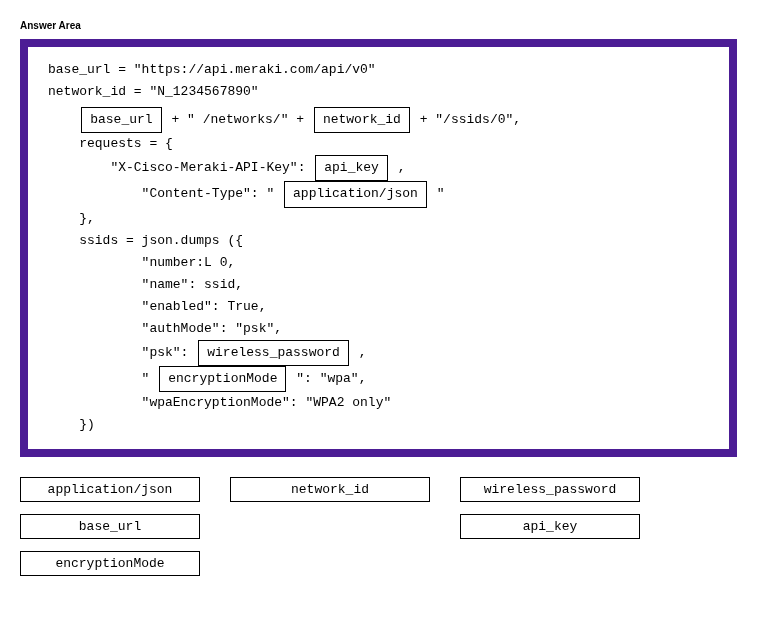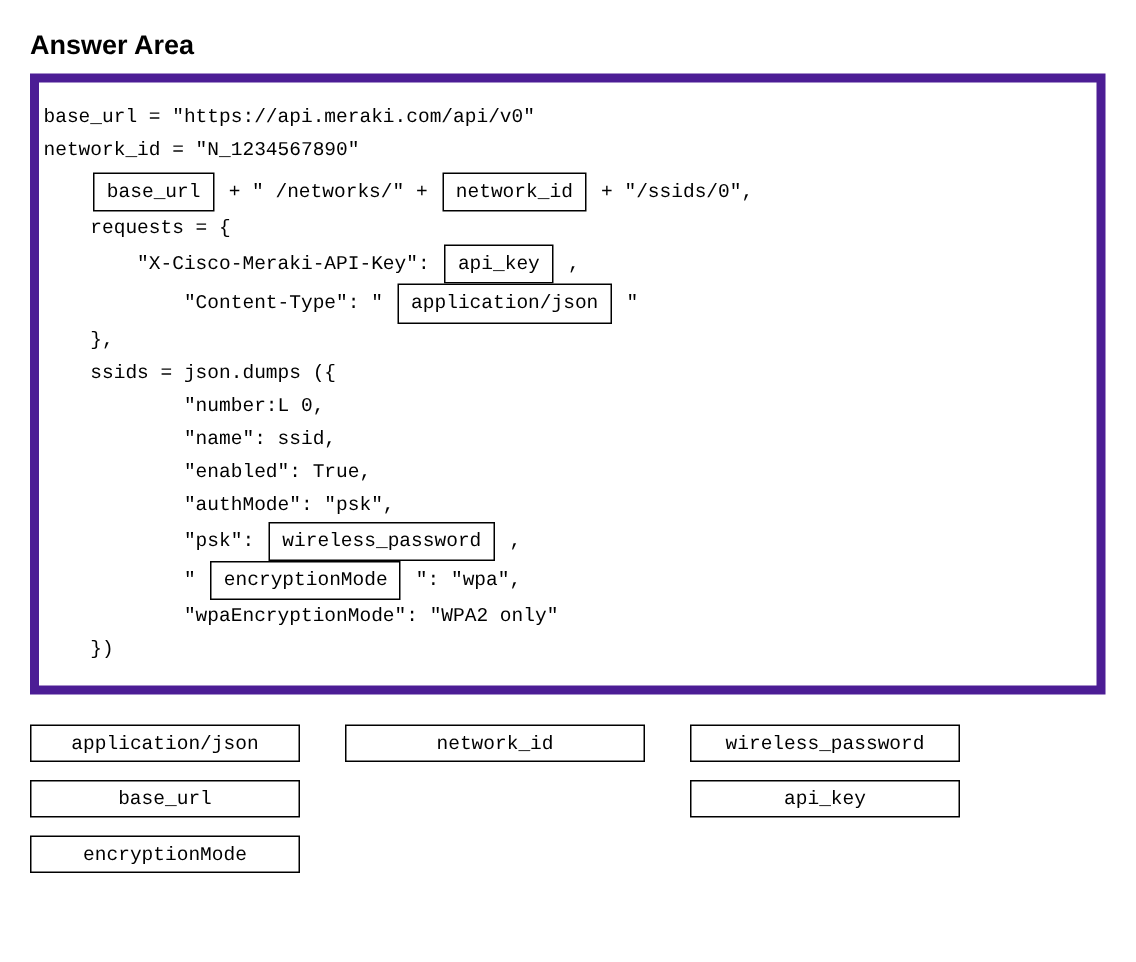--- a/index.html
+++ b/index.html
@@ -5,26 +5,26 @@
     * { box-sizing: border-box; margin: 0; padding: 0; }
     body {
       font-family: Arial, sans-serif;
       background: #fff;
       padding: 20px;
       width: 757px;
       min-height: 641px;
     }
     .answer-area-label {
       font-weight: bold;
-      font-size: 18px;
+      font-size: 10px;
       margin-bottom: 8px;
     }
     .code-box {
-      border: 6px solid #4c1d95;
-      padding: 12px 3px;
+      border: 8px solid #4c1d95;
+      padding: 12px 20px;
       font-family: 'Courier New', Courier, monospace;
       font-size: 13px;
       line-height: 1.7;
       background: #fff;
       margin-bottom: 20px;
     }
     .code-line {
       white-space: pre;
       display: flex;
       align-items: center;

